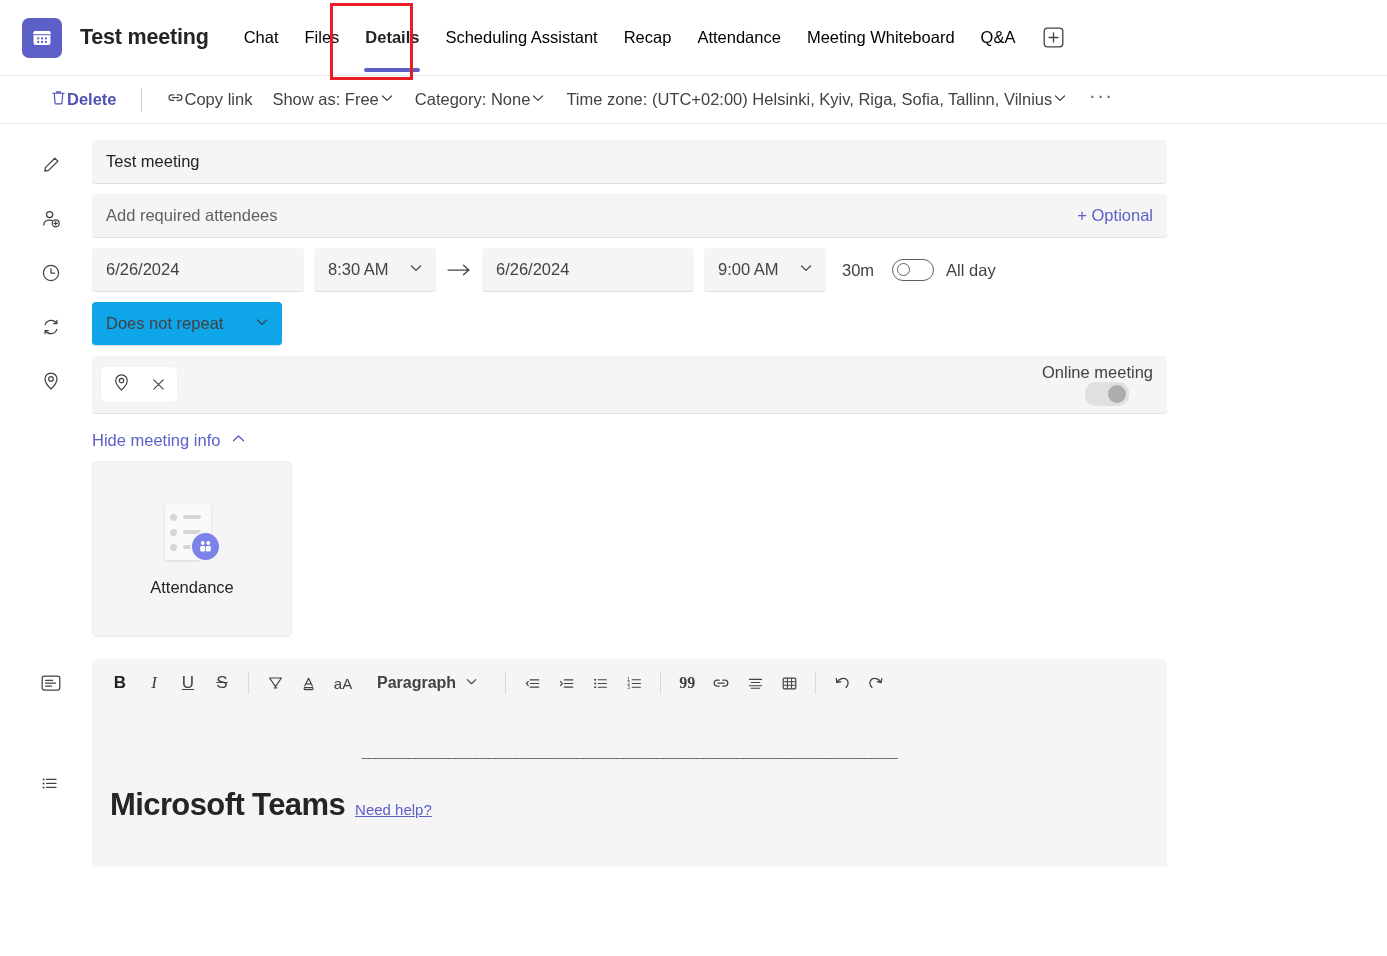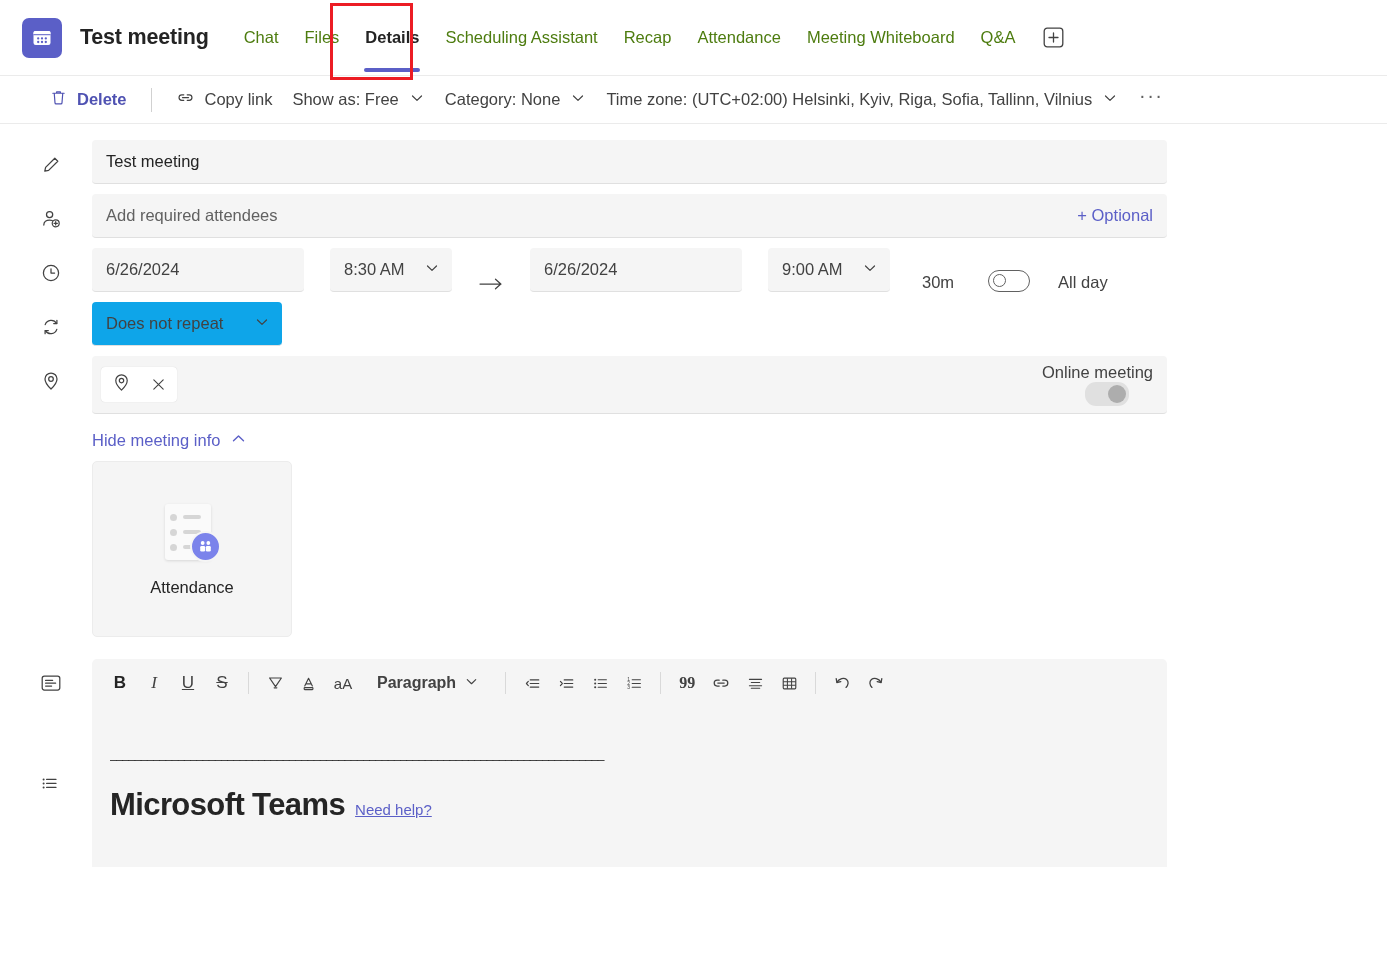--- a/index.html
+++ b/index.html
@@ -37,21 +37,21 @@
     margin-right: 22px;
     white-space: nowrap;
   }
   .tabs { display: flex; align-items: center; height: 76px; }
   .tab {
     position: relative;
     height: 76px;
     display: flex; align-items: center;
     padding: 0 13px;
     font-size: 16.5px;
-    color: #4d7c0f;
+    color: #000000;
     white-space: nowrap;
     cursor: pointer;
   }
   .tab.active { font-weight: bold; color: #242424; }
   .tab.active::after {
     content: "";
     position: absolute;
     left: 12px; right: 12px; bottom: 4px;
     height: 3.5px;
     border-radius: 2px;
@@ -77,21 +77,21 @@
     display: flex;
     align-items: center;
     padding-left: 40px;
     border-bottom: 1px solid #ebebeb;
     background: #fff;
     font-size: 16.5px;
     color: #424242;
   }
   .cmd {
     display: flex; align-items: center;
-    gap: 10px;
+    gap: 0;
     padding: 5px 10px;
     border-radius: 4px;
     cursor: pointer;
     white-space: nowrap;
   }
   .cmd.delete { color: #4f52b2; font-weight: bold; }
   .cmd-sep {
     width: 1px; height: 24px;
     background: #d1d1d1;
     margin: 0 14px;
@@ -139,21 +139,21 @@
     justify-content: space-between;
   }
   .field-text { color: #242424; }
   .placeholder { color: #616161; }
   .optional-btn {
     color: #5b5fc7;
     font-size: 16.5px;
     cursor: pointer;
   }
 
-  .datetime-row { display: flex; align-items: flex-end; gap: 16px; }
+  .datetime-row { display: flex; align-items: center; gap: 0; }
   .date-field {
     width: 212px; height: 44px;
     padding: 0 14px;
     background: #f5f5f5;
     border-radius: 4px;
     border-bottom: 1px solid #e0e0e0;
     display: flex; align-items: center;
     font-size: 16.5px; color: #424242;
     cursor: pointer;
   }
@@ -334,26 +334,27 @@
     font-weight: bold;
   }
   .editor-body {
     padding: 16px 18px 0 18px;
     min-height: 160px;
     font-size: 15px;
     color: #242424;
   }
   .hr-text {
     color: #242424;
-    font-family: Liberation Sans, sans-serif;
+    font-family: Liberation Mono, monospace;
     font-size: 12px;
     letter-spacing: -0.5px;
     white-space: nowrap;
     overflow: hidden;
     padding-top: 24px;
+    text-align: center;
   }
   .teams-heading {
     margin-top: 26px;
     display: flex;
     align-items: baseline;
     gap: 10px;
     white-space: nowrap;
   }
   .teams-heading .big {
     font-size: 31px;

